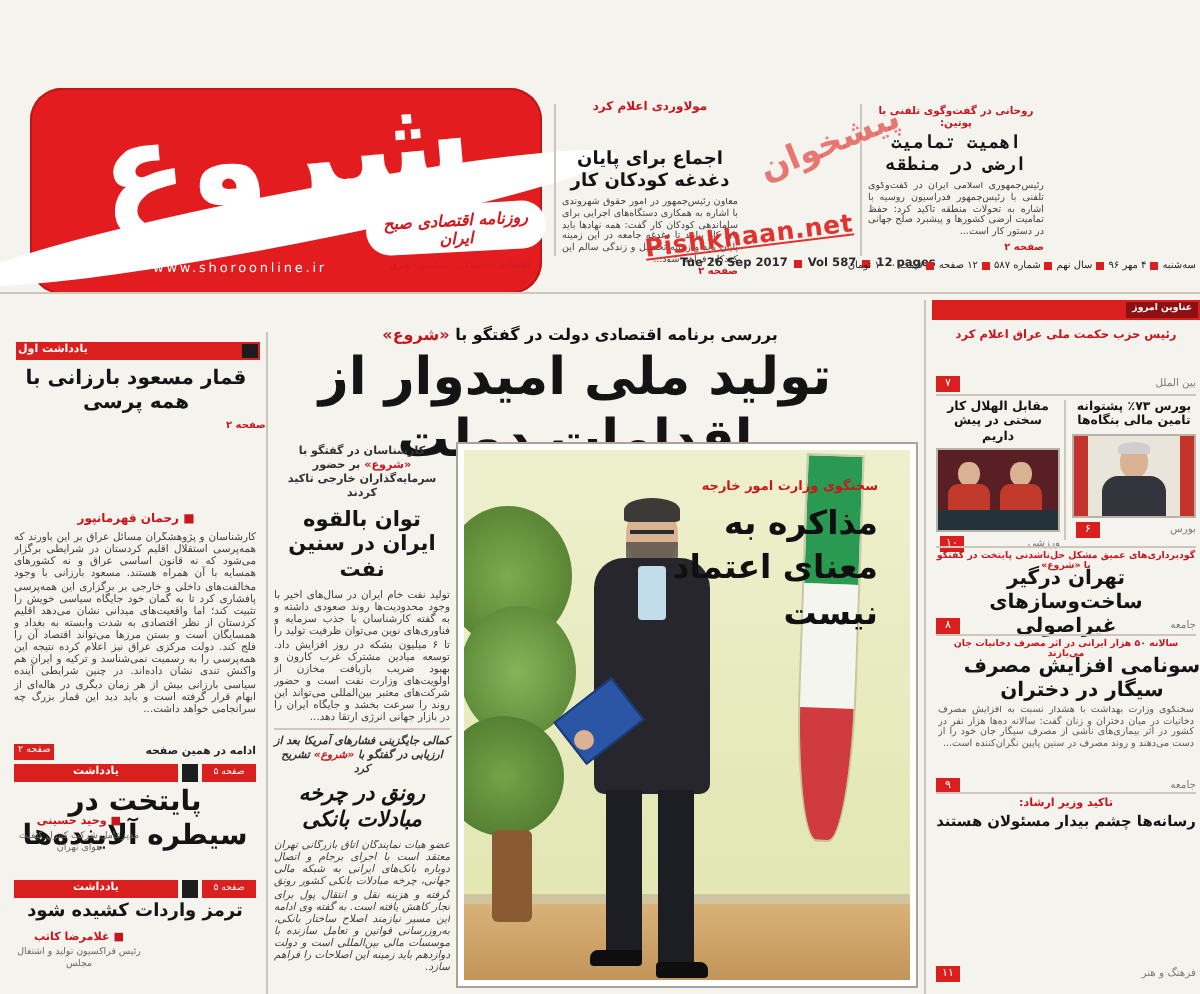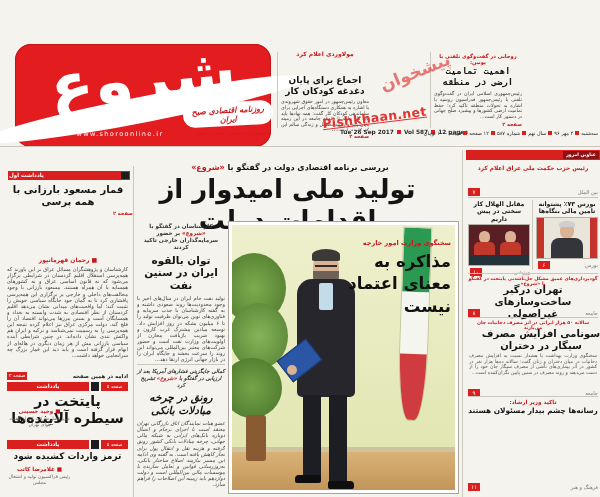--- a/index.html
+++ b/index.html
@@ -176,21 +176,21 @@
         <div class="suit" style="left:9px;top:28px;width:58px;height:118px;border-radius:15px 15px 5px 5px;"></div>
         <div class="abs" style="left:31px;top:32px;width:14px;height:27px;background:#c3dcea;border-radius:2px;"></div>
         <div class="abs" style="left:-7px;top:96px;width:35px;height:25px;background:#2a56a5;border:1px solid #1b3a75;transform:rotate(-38deg);"></div>
         <div class="abs" style="left:-1px;top:114px;width:10px;height:10px;background:#d9b394;border-radius:50%;"></div>
         <div class="abs" style="left:15px;top:144px;width:18px;height:84px;background:#1d1e23;"></div>
         <div class="abs" style="left:41px;top:144px;width:18px;height:90px;background:#1d1e23;"></div>
         <div class="abs" style="left:7px;top:224px;width:26px;height:8px;background:#0e0e0e;border-radius:4px 2px 2px 2px;"></div>
         <div class="abs" style="left:40px;top:230px;width:26px;height:8px;background:#0e0e0e;border-radius:2px 4px 2px 2px;"></div>
       </div>
 
-      <div class="abs" style="right:4px;top:14px;width:108px;text-align:right;">
+      <div class="abs" style="right:16px;top:14px;width:108px;text-align:right;">
         <div class="kick" style="font-size:6.5px;text-align:right;">سخنگوی وزارت امور خارجه</div>
         <div style="font-size:16.5px;font-weight:bold;color:#101010;line-height:1.35;margin-top:4px;">مذاکره به معنای اعتماد نیست</div>
       </div>
     </div>
   </div>
 
   <div class="vline abs" style="left:462px;top:150px;height:347px;"></div>
 
   <div class="abs redbar" style="left:466px;top:150px;width:134px;height:10px;">
     <span class="abs" style="right:1px;top:1px;height:8px;line-height:8px;background:#8f1012;color:#fff;font-size:4.6px;padding:0 3px;font-weight:bold;">عناوین امروز</span>

